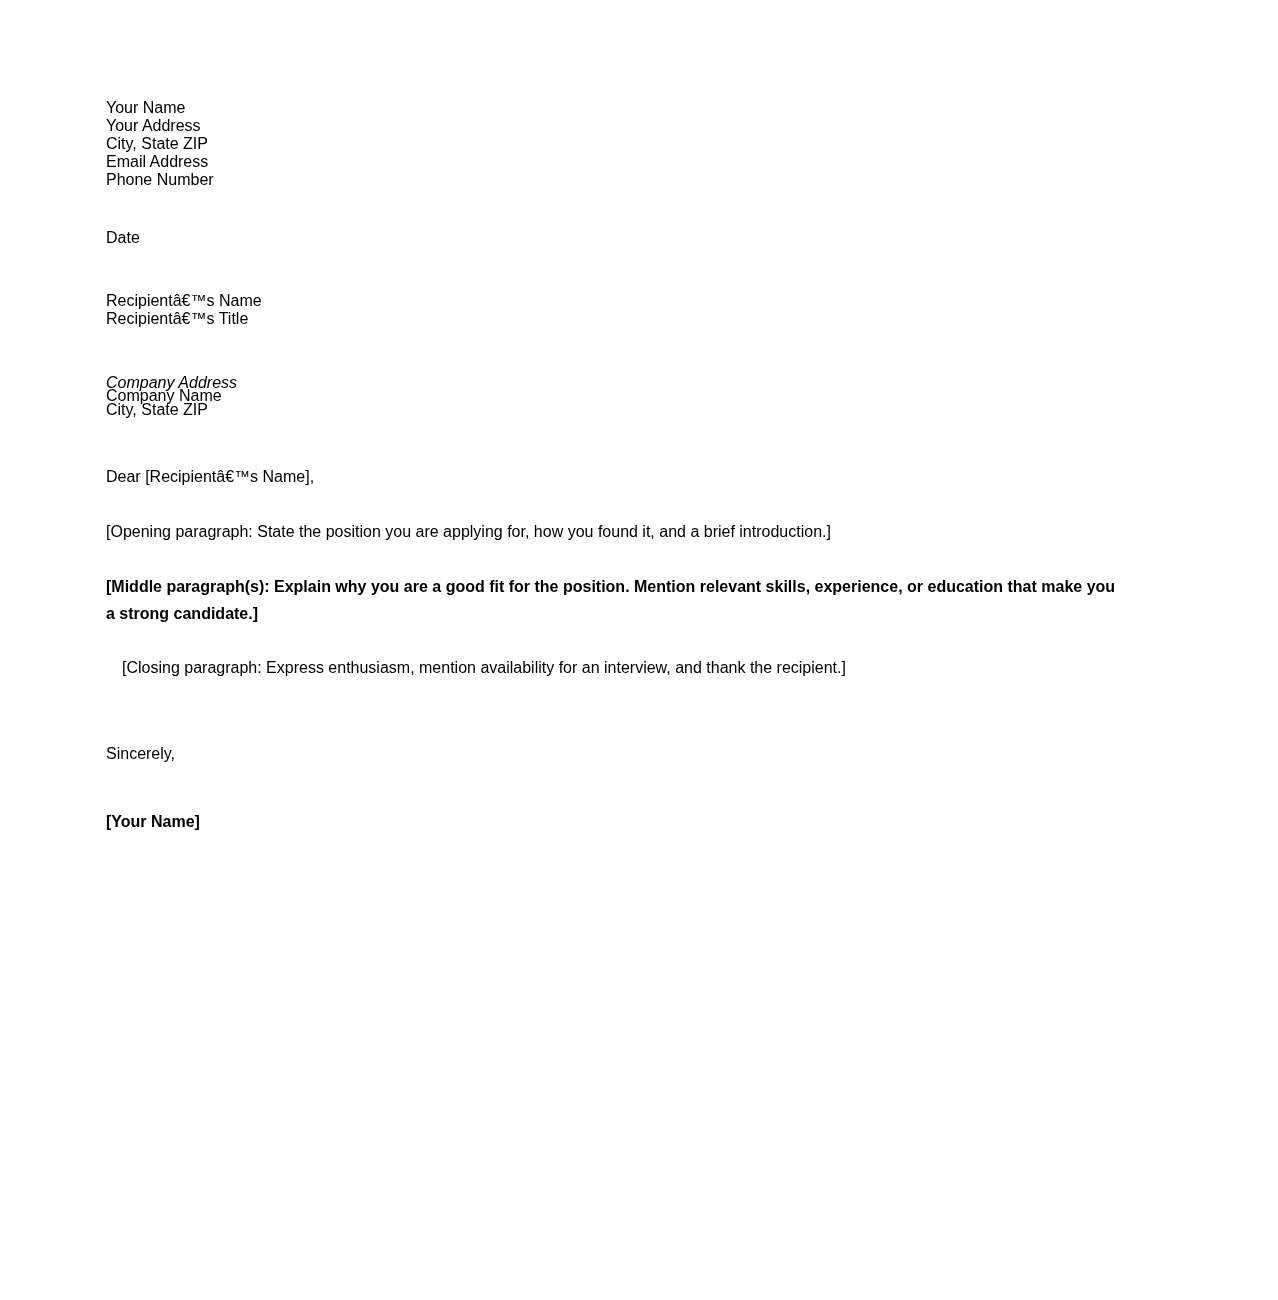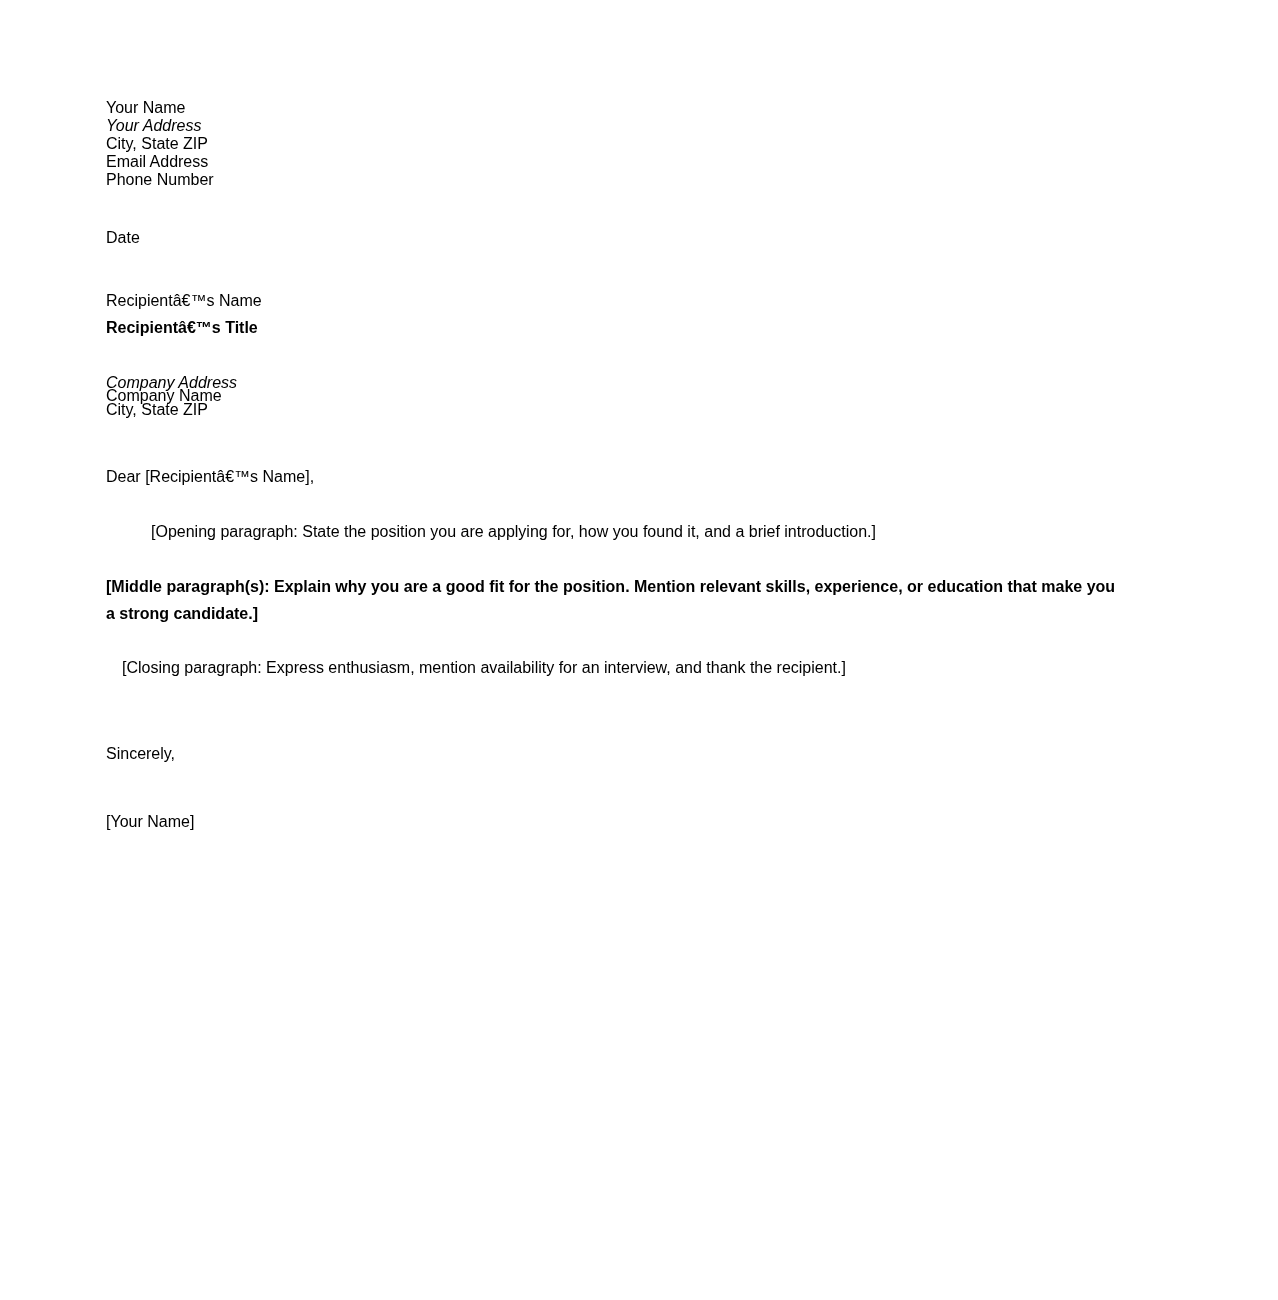--- a/index.html
+++ b/index.html
@@ -49,41 +49,41 @@
       white-space: normal;
     }
   </style>
 </head>
 <body>
 
 <div class="page">
 
   <div>
     <div class="sender-line" style="top:99px;">Your Name</div>
-    <div class="sender-line" style="top:117px;font-style:italic;">Your Address</div>
+    <div class="sender-line" style="top:117px;">Your Address</div>
     <div class="sender-line" style="top:135px;">City, State ZIP</div>
     <div class="sender-line" style="top:153px;">Email Address</div>
     <div class="sender-line" style="top:171px;">Phone Number</div>
   </div>
 
   <div class="abs" style="top:229px; line-height:18px;">Date</div>
 
   <div>
     <div class="recipient-line" style="top:292px;">Recipientâ€™s Name</div>
-    <div class="recipient-line" style="top:319px;font-weight:bold;">Recipientâ€™s Title</div>
+    <div class="recipient-line" style="top:310px;">Recipientâ€™s Title</div>
     <div class="recipient-line" style="top:356px;margin-top:31px;">Company Name</div>
     <div class="recipient-line" style="top:374px;font-style:italic;">Company Address</div>
     <div class="recipient-line" style="top:401px;">City, State ZIP</div>
   </div>
 
   <div class="abs" style="top:468px; line-height:18px;">Dear [Recipientâ€™s Name],</div>
 
-  <div class="para" style="top:518px;margin-left:45px;">[Opening paragraph: State the position you are applying for, how you found it, and a brief introduction.]</div>
+  <div class="para" style="top:518px;">[Opening paragraph: State the position you are applying for, how you found it, and a brief introduction.]</div>
 
   <div class="para" style="top:573px;font-weight:bold;">[Middle paragraph(s): Explain why you are a good fit for the position. Mention relevant skills, experience, or education that make you a strong candidate.]</div>
 
   <div class="para" style="top:654px;margin-left:16px;">[Closing paragraph: Express enthusiasm, mention availability for an interview, and thank the recipient.]</div>
 
   <div class="abs" style="top:745px; line-height:18px;">Sincerely,</div>
 
-  <div class="abs" style="top:813px; line-height:18px;">[Your Name]</div>
+  <div class="abs" style="top:813px; line-height:18px;font-weight:bold;">[Your Name]</div>
 
 </div>
 
 </body></html>

